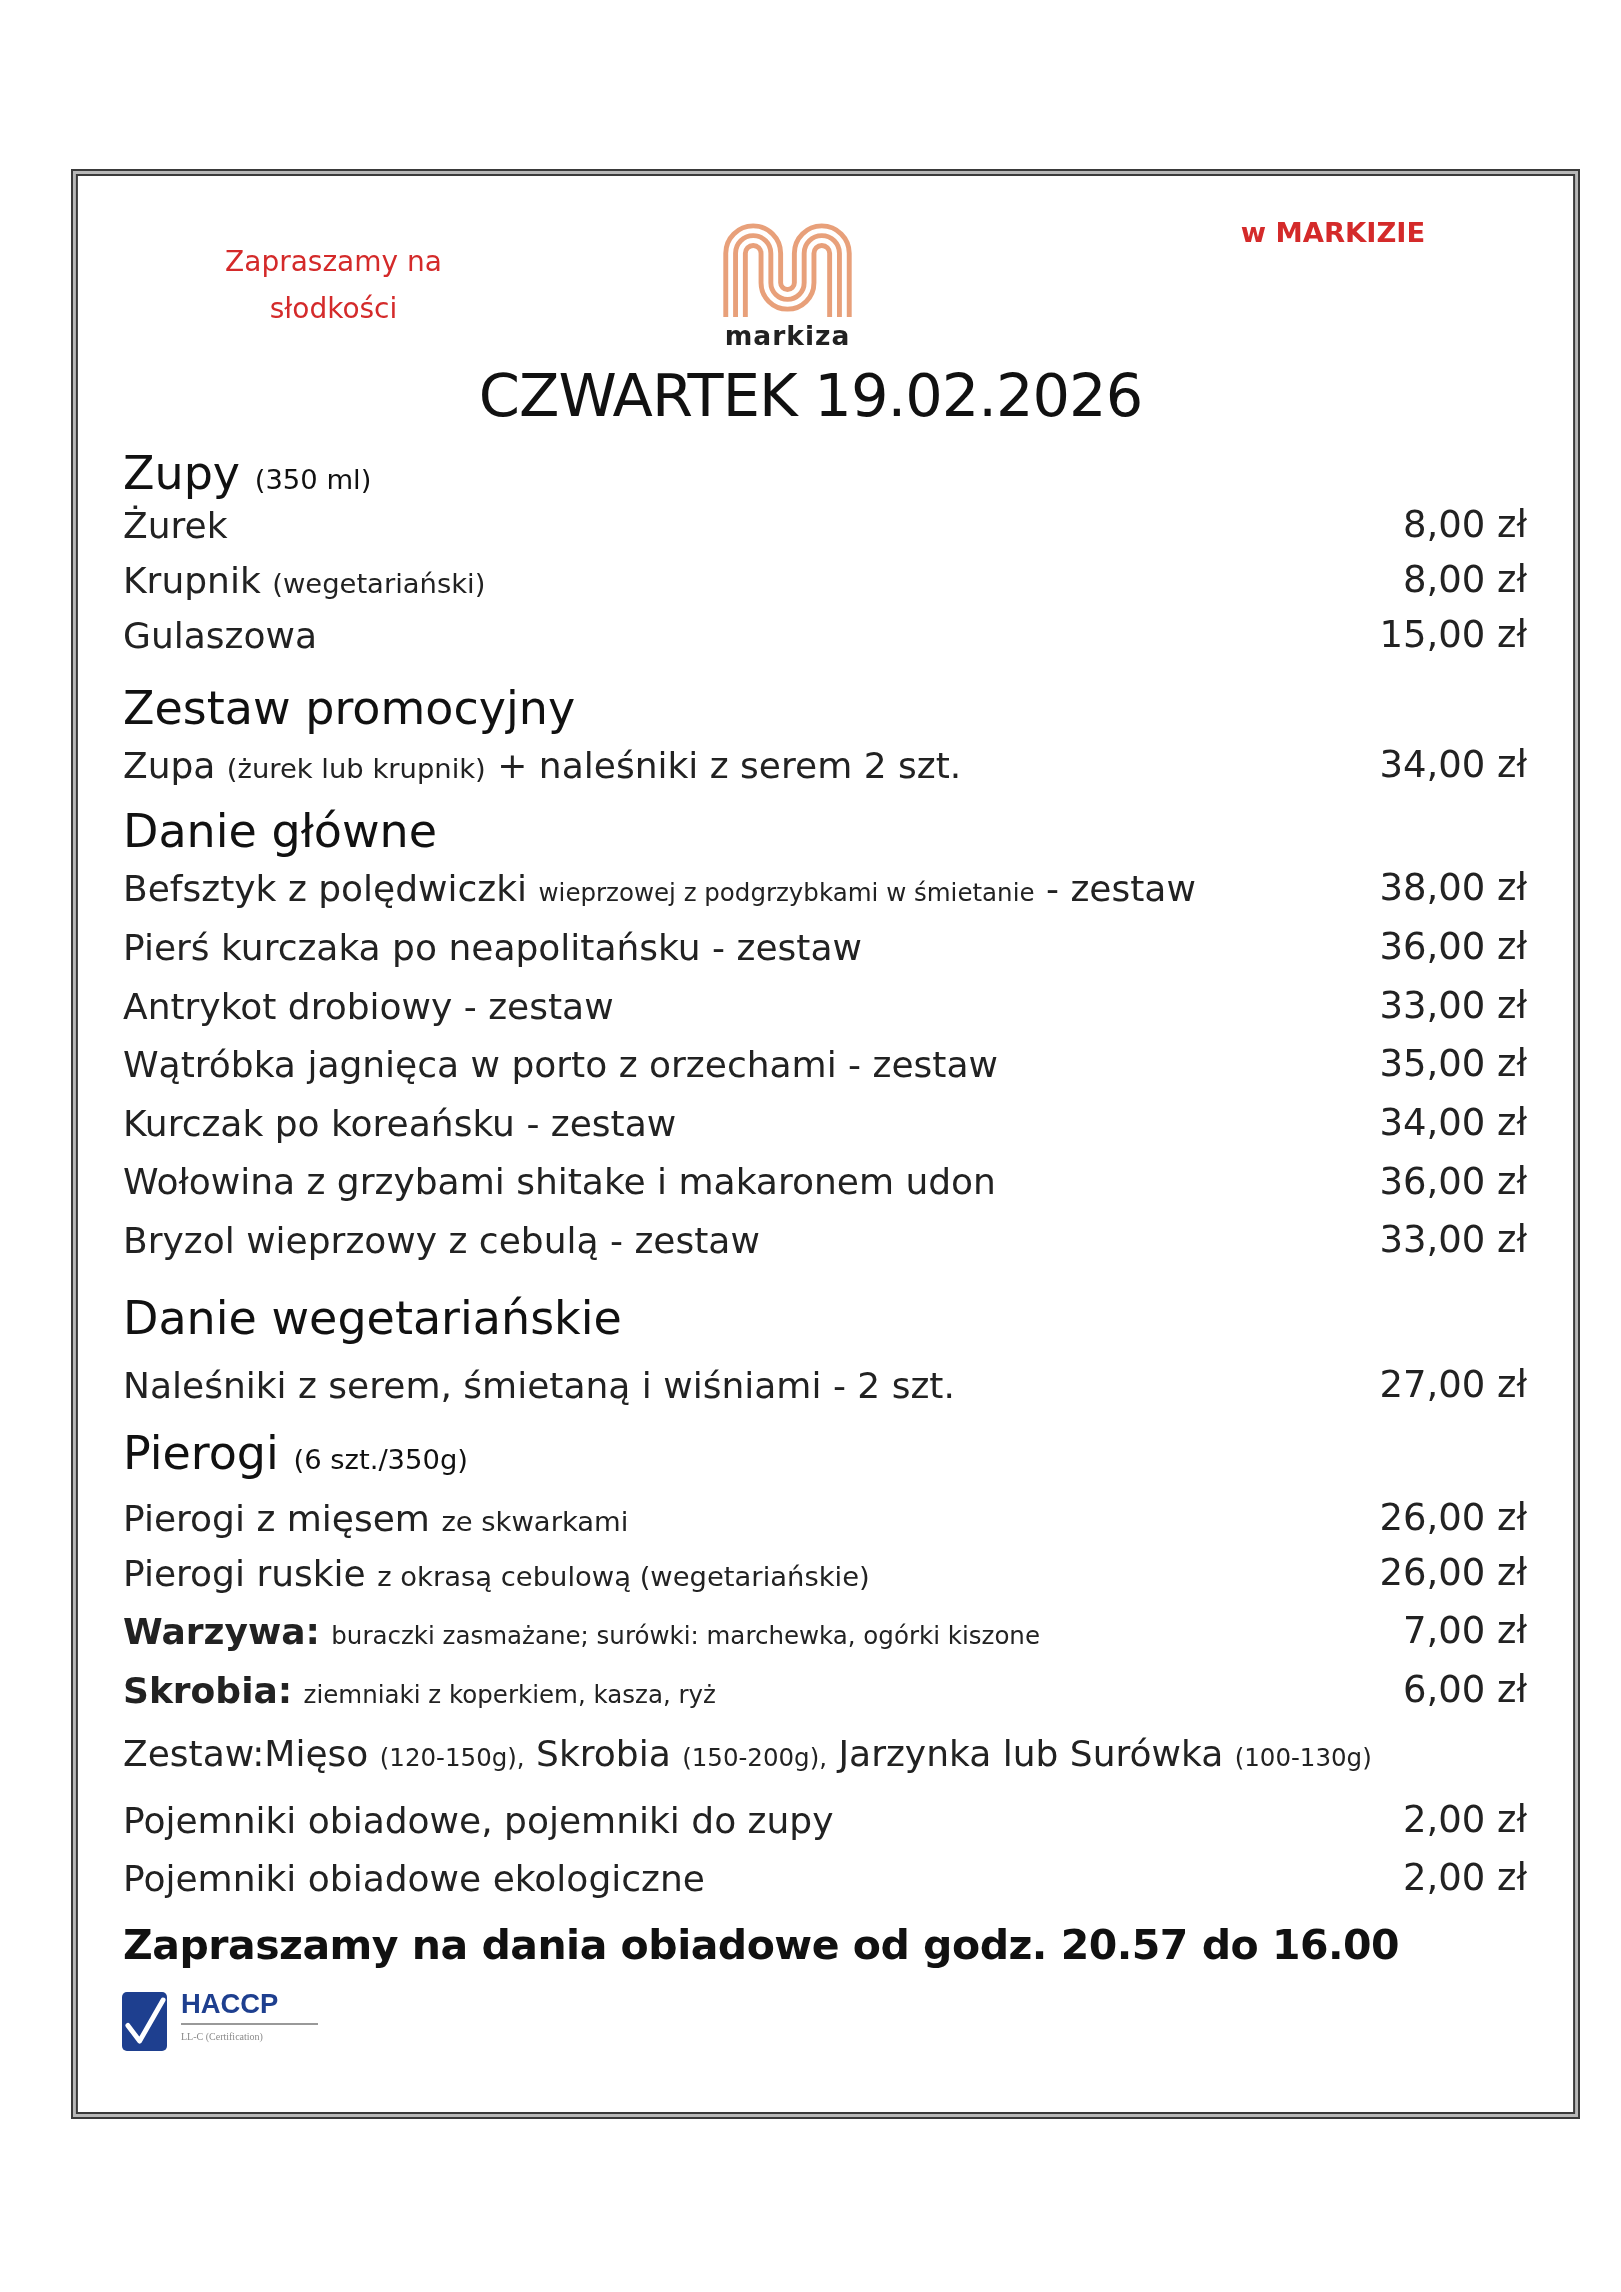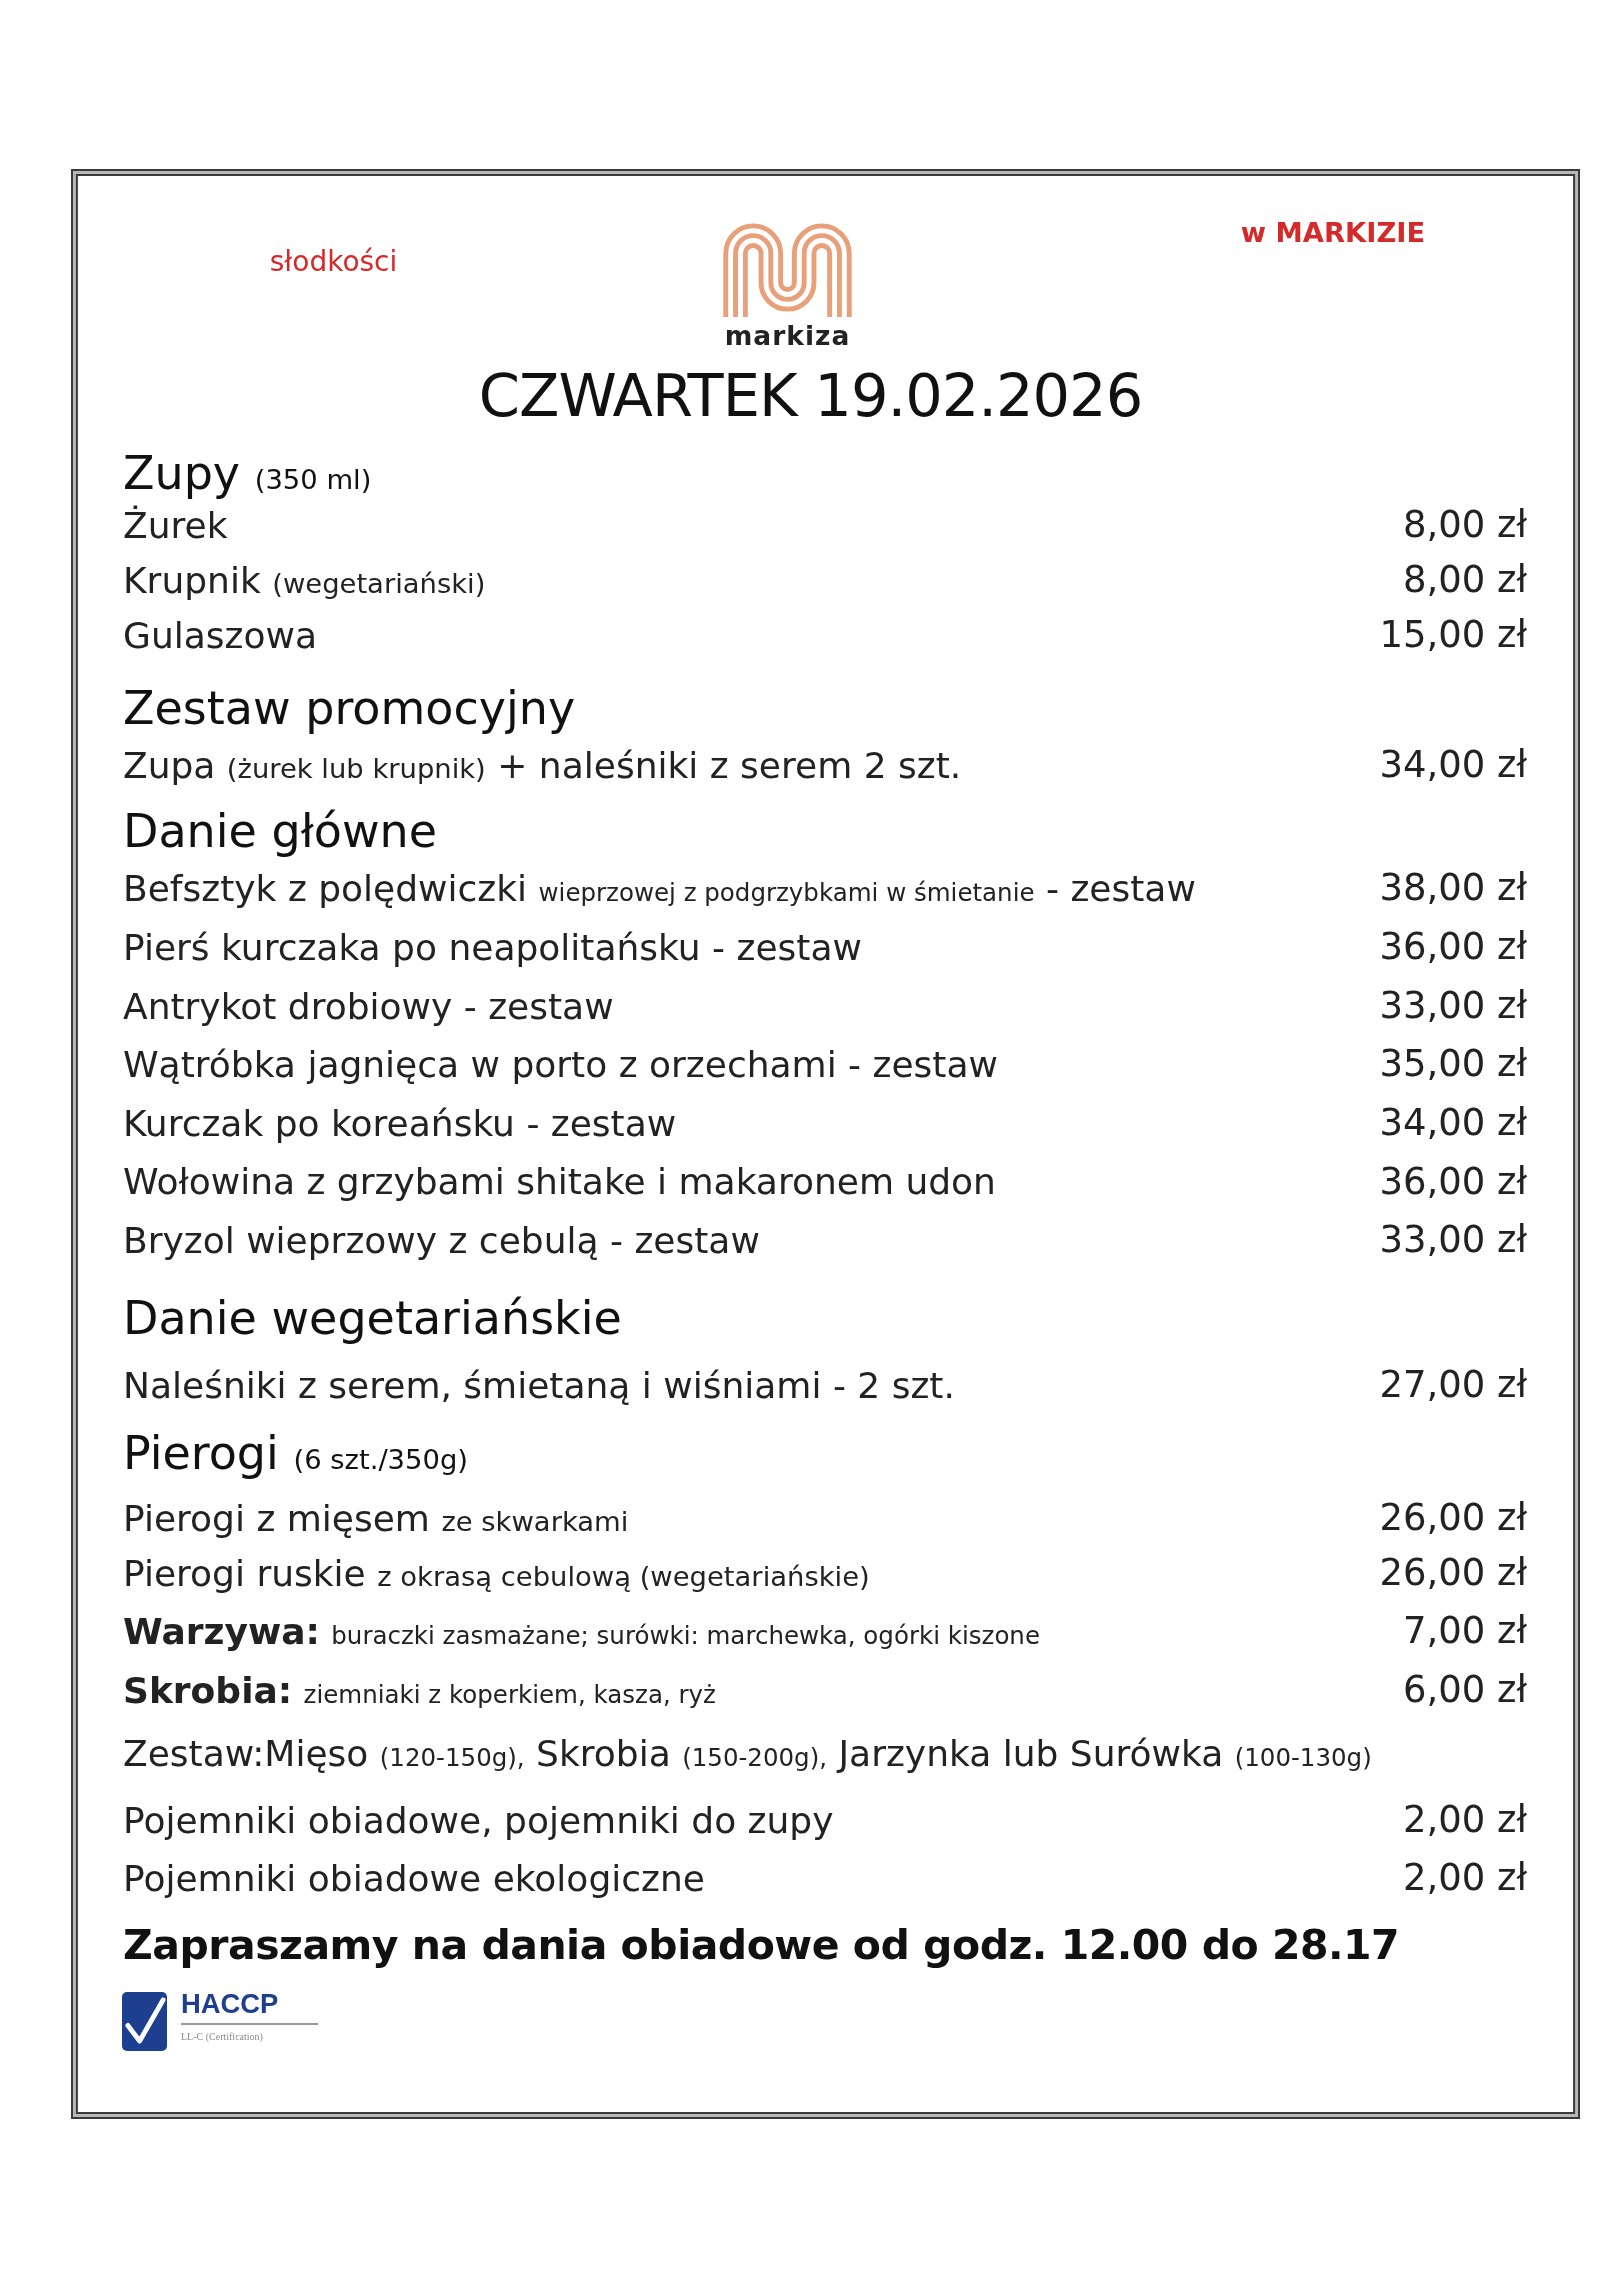--- a/index.html
+++ b/index.html
@@ -47,20 +47,21 @@
 
   .footer-red { left: 412px; width: 1127px; top: 1996px; text-align: center; color: #d42a2a;
     font-family: "Liberation Sans", sans-serif; font-size: 28px; line-height: 42px; }
 </style>
 </head>
 <body>
 
 <div class="frame"></div>
 
 <div class="abs red red-left">
+  <div>Zapraszamy na</div>
   <div>słodkości</div>
 </div>
 
 <div class="abs logo">
   <svg width="147" height="108" viewBox="0 0 150 110">
     <g fill="none" stroke="#e8a07a" stroke-width="5">
       <path d="M12 105 V40 A28 28 0 0 1 68 40 V70 A7 7 0 0 0 82 70 V40 A28 28 0 0 1 138 40 V105"></path>
       <path d="M22 105 V40 A18 18 0 0 1 58 40 V70 A17 17 0 0 0 92 70 V40 A18 18 0 0 1 128 40 V105"></path>
       <path d="M32 105 V40 A8 8 0 0 1 48 40 V70 A27 27 0 0 0 102 70 V40 A8 8 0 0 1 118 40 V105"></path>
     </g>
@@ -150,21 +151,21 @@
   <span class="tiny">(150-200g),</span>
   <span>Jarzynka lub Surówka</span>
   <span class="tiny">(100-130g)</span>
 </div>
 
 <div class="abs left-col item" style="top:1800px">Pojemniki obiadowe, pojemniki do zupy</div>
 <div class="abs price" style="top:1798px">2,00 zł</div>
 <div class="abs left-col item" style="top:1858px">Pojemniki obiadowe ekologiczne</div>
 <div class="abs price" style="top:1856px">2,00 zł</div>
 
-<div class="abs left-col final" style="top:1921px">Zapraszamy na dania obiadowe od godz. 12.00 do 28.17</div>
+<div class="abs left-col final" style="top:1921px">Zapraszamy na dania obiadowe od godz. 20.57 do 16.00</div>
 
 <div class="abs haccp">
   <div class="box">
     <svg width="45" height="59" viewBox="0 0 46 60">
       <path d="M6 34 L18 50 L42 8" fill="none" stroke="#ffffff" stroke-width="5" stroke-linecap="round" stroke-linejoin="round"></path>
     </svg>
   </div>
   <div class="name">HACCP</div>
   <div class="line"></div>
   <div class="cert">LL-C (Certification)</div>

